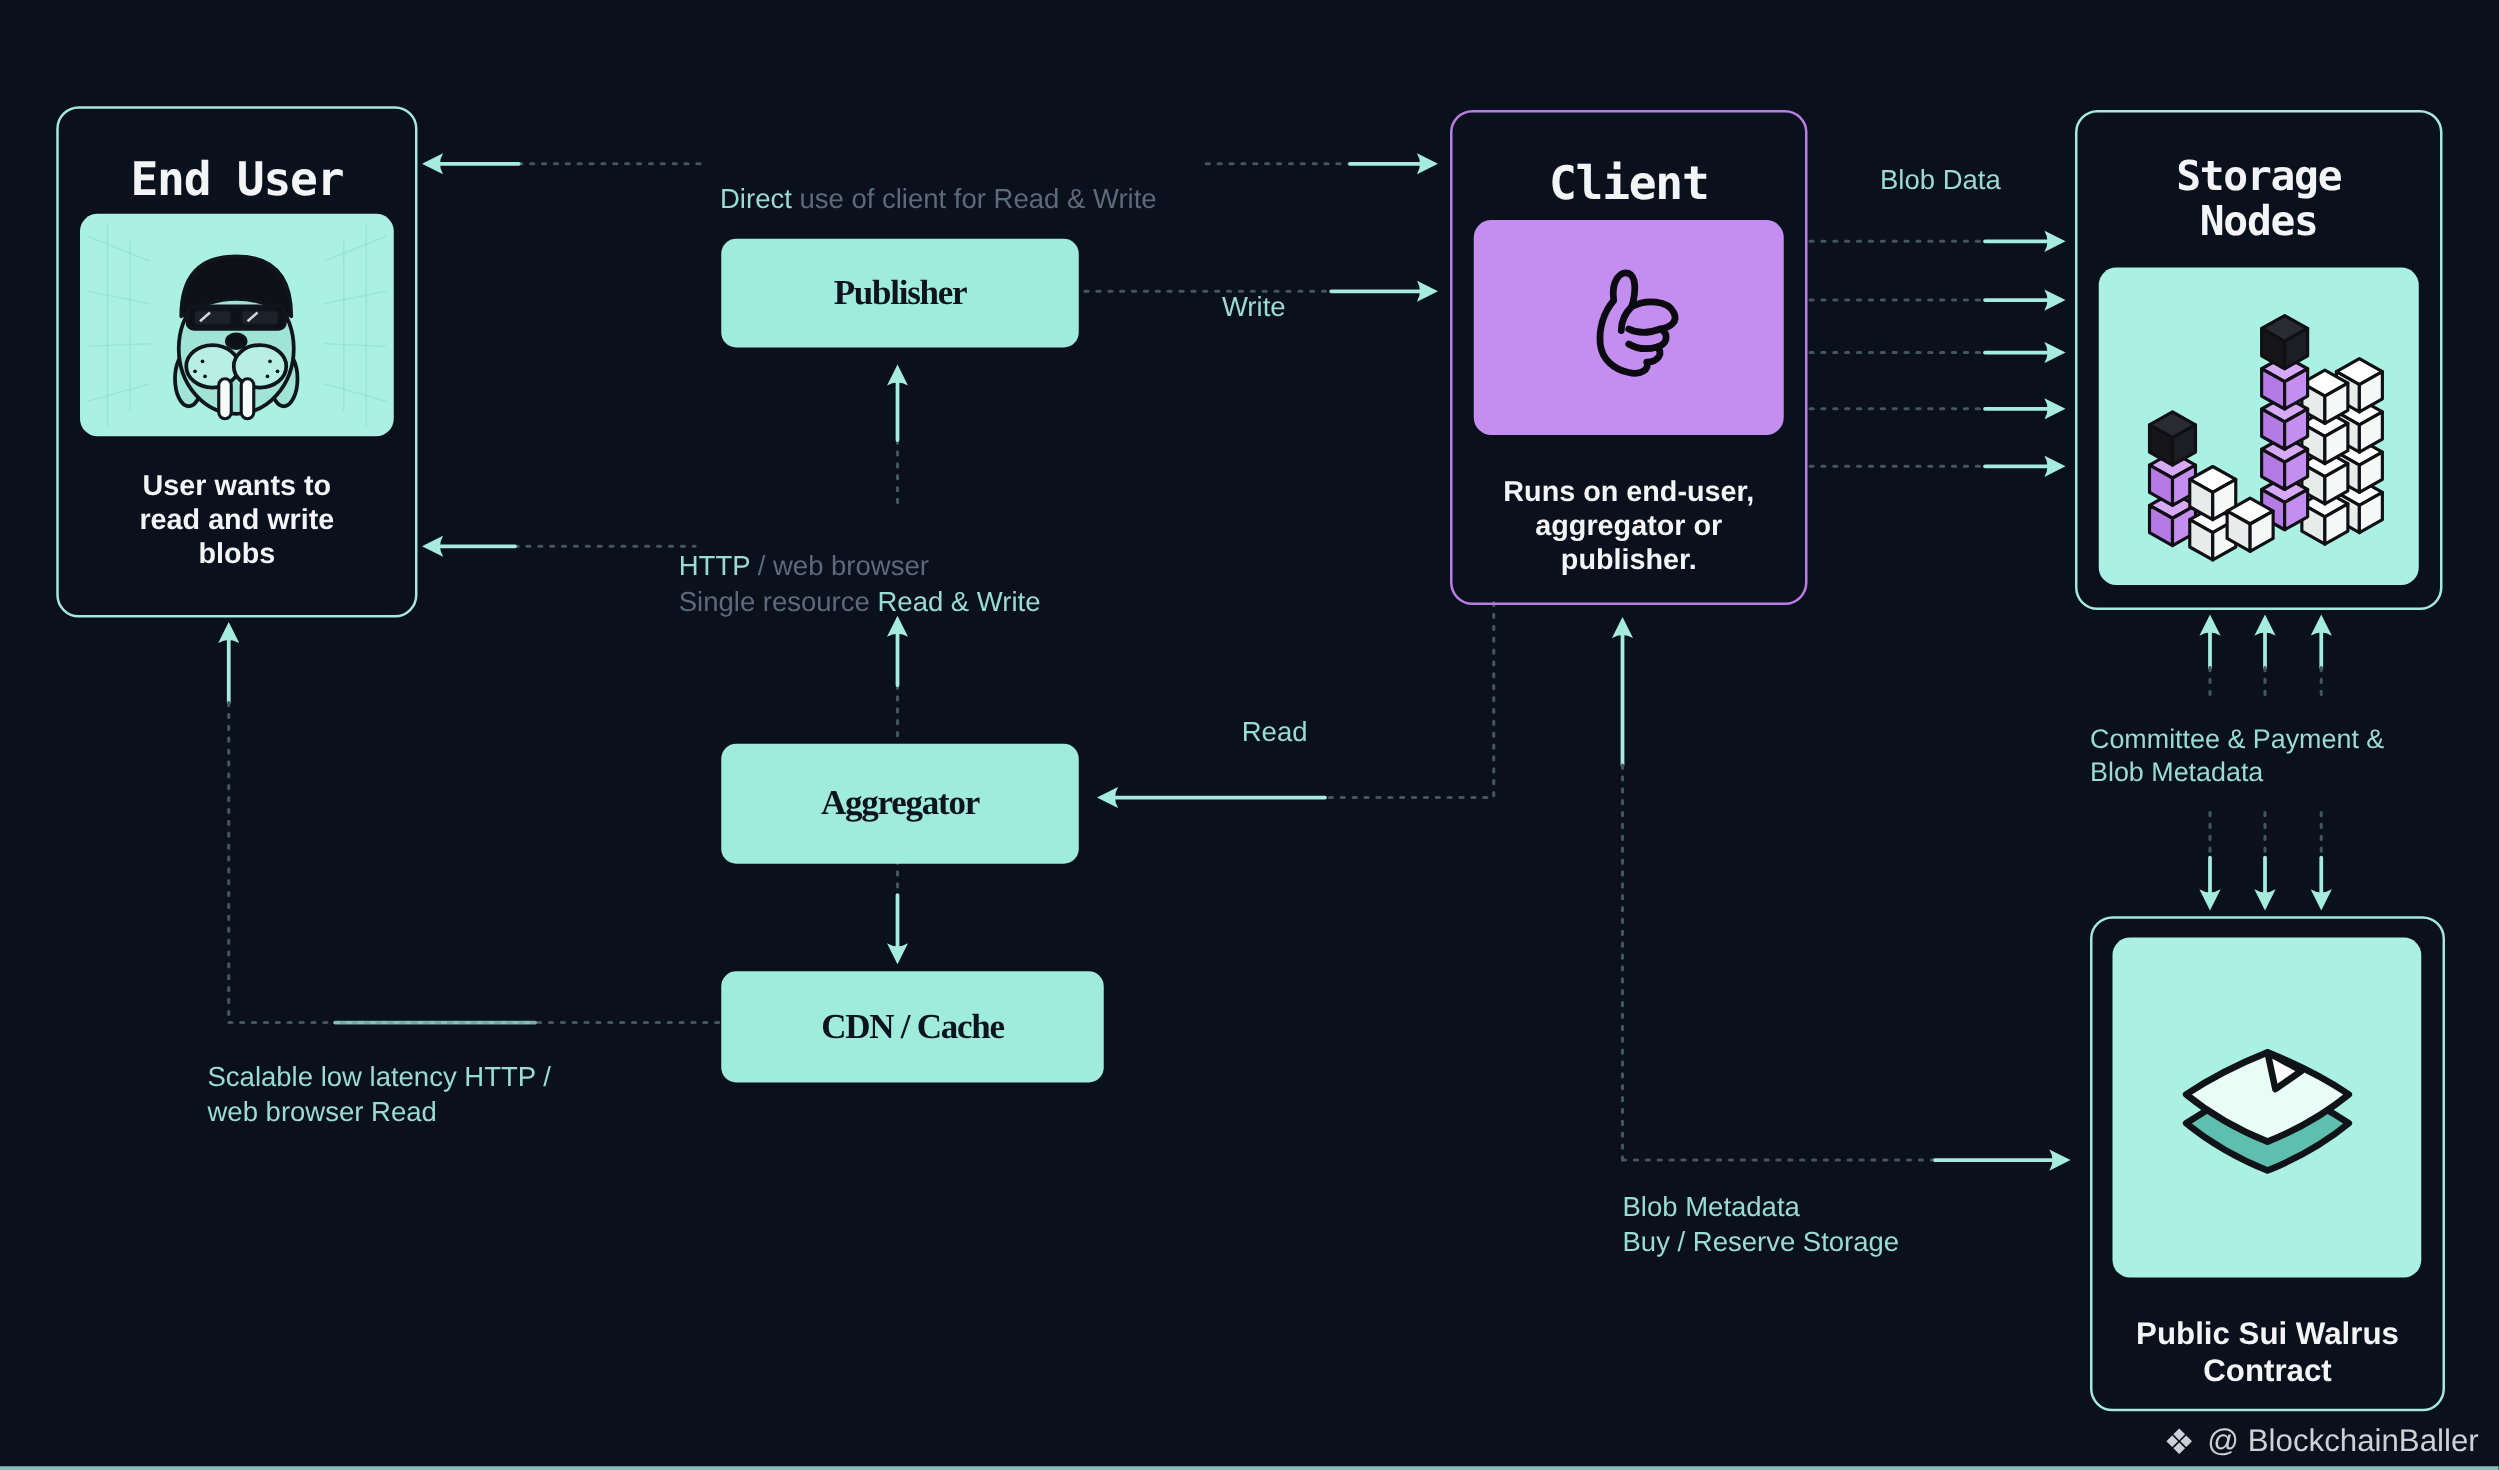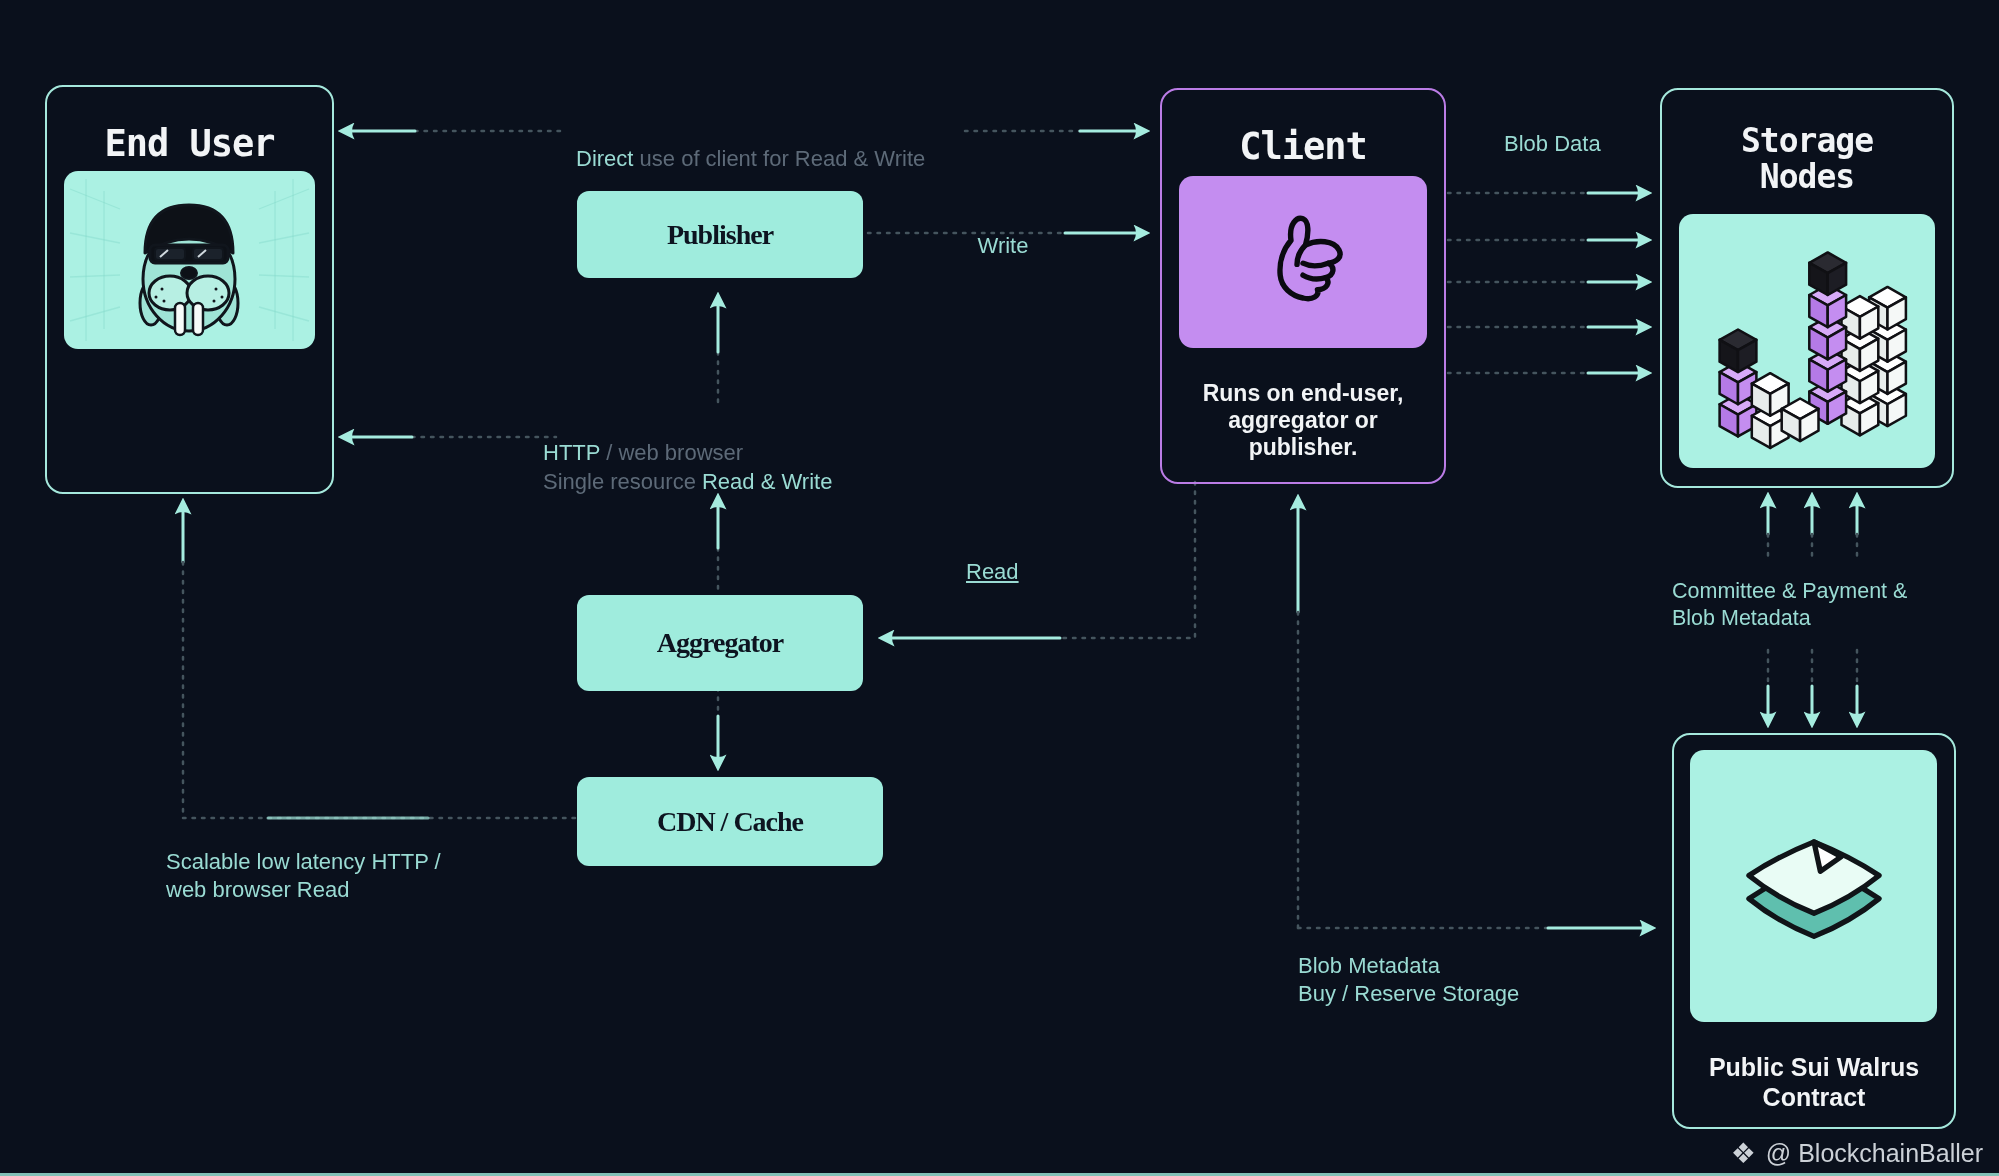--- a/index.html
+++ b/index.html
@@ -178,20 +178,23 @@
       <g fill="#10151c">
         <circle cx="98" cy="118" r="1.5"></circle>
           <circle cx="92" cy="126" r="1.5"></circle>
           <circle cx="100" cy="130" r="1.5"></circle>
         <circle cx="152" cy="118" r="1.5"></circle>
           <circle cx="158" cy="126" r="1.5"></circle>
           <circle cx="150" cy="130" r="1.5"></circle>
       </g>
     </svg>
   </div>
+  <div class="caption" style="top:288px;">User wants to
+read and write
+blobs</div>
 </div>
 
 <div class="pill" style="left:577px;top:191px;width:286px;height:87px;">Publisher</div>
 <div class="pill" style="left:577px;top:595px;width:286px;height:96px;">Aggregator</div>
 <div class="pill" style="left:577px;top:777px;width:306px;height:89px;">CDN / Cache</div>
 
 <div class="node purple" style="left:1160px;top:88px;width:282px;height:392px;">
   <div class="node-title" style="top:18px;font-size:37px;">Client</div>
   <div class="panel purple" style="left:17px;top:86px;width:248px;height:172px;">
     <svg width="120" height="120" viewBox="0 0 100 100">
@@ -316,21 +319,21 @@
 
 <div class="lbl" style="left:1504px;top:130px;">Blob Data</div>
 
 <div class="lbl" style="left:543px;top:411px;">
   <span class="accent">HTTP</span><span class="dim"> / web browser</span>
 </div>
 <div class="lbl" style="left:543px;top:440px;">
   <span class="dim">Single resource </span><span class="accent">Read &amp; Write</span>
 </div>
 
-<div class="lbl" style="left:966px;top:558px;width:80px;text-align:left;text-decoration:underline;">Read</div>
+<div class="lbl" style="left:966px;top:572px;width:80px;text-align:right;">Read</div>
 
 <div class="lbl" style="left:1672px;top:578px;font-size:21.5px;">Committee &amp; Payment &amp;
 Blob Metadata</div>
 
 <div class="lbl" style="left:1298px;top:952px;">Blob Metadata
 Buy / Reserve Storage</div>
 
 <div class="lbl" style="left:166px;top:848px;">Scalable low latency HTTP /
 web browser Read</div>
 

